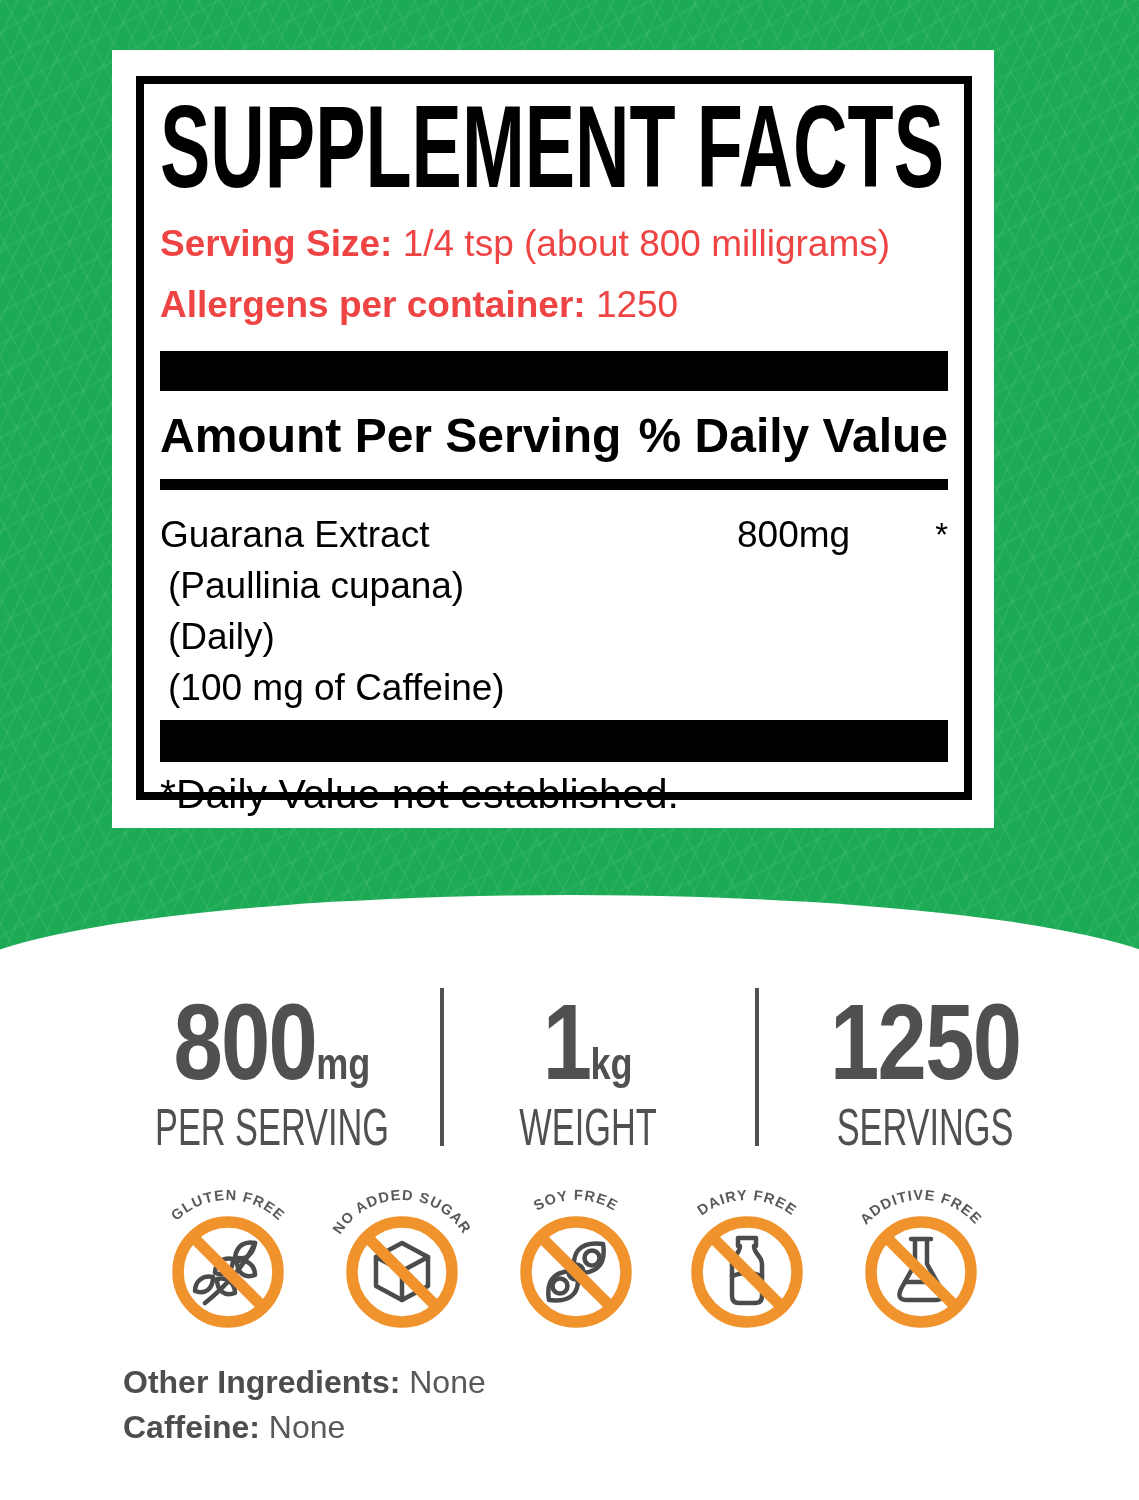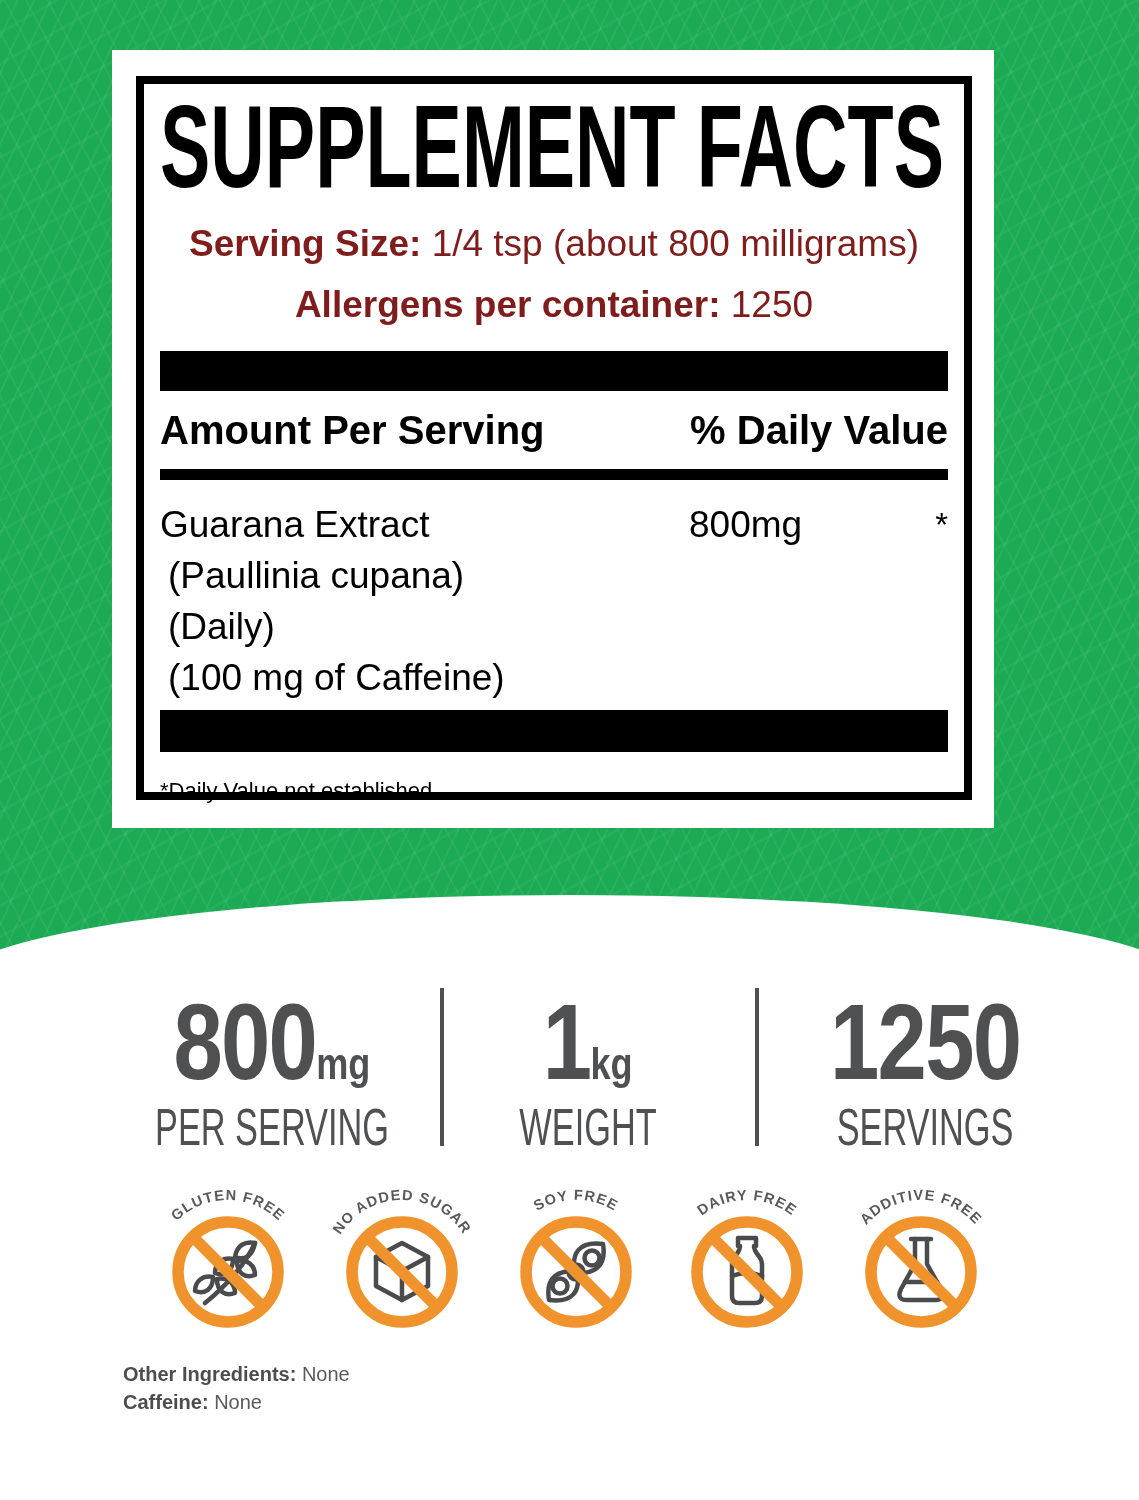--- a/index.html
+++ b/index.html
@@ -31,33 +31,33 @@
   }
   .facts-border{
     height:100%;box-sizing:border-box;border:8px solid #000;
     padding:0 16px;color:#000;
   }
   .title-svg{display:block;margin-top:17px;}
   .title-svg text{
     font-family:"Liberation Sans", sans-serif;font-weight:bold;
     font-size:116px;fill:#000;
   }
-  .fact-line{font-size:37px;line-height:1.0;margin-top:24px;color:#7f1d1d;text-align:center;}
+  .fact-line{font-size:37px;line-height:1.0;margin-top:24px;color:#ef4444;}
   .fact-line .b{font-weight:bold;}
   .black-bar{height:40px;background:#000;margin-top:28px;}
-  .cols-header{display:flex;justify-content:space-between;font-weight:bold;font-size:40px;margin-top:17px;}
+  .cols-header{display:flex;justify-content:space-between;font-weight:bold;font-size:48px;margin-top:17px;}
   .thin-rule{height:11px;background:#000;margin-top:16px;}
-  .ing-row{display:flex;font-size:37px;margin-top:26px;line-height:1.0;}
+  .ing-row{display:flex;font-size:37px;margin-top:26px;line-height:1.0;gap:48px;}
   .ing-name{width:529px;}
   .ing-amount{flex:1;text-align:left;}
   .ing-dv{margin-left:auto;font-size:33px;padding-top:2px;}
   .ing-detail{font-size:37px;line-height:1.0;margin-top:14px;padding-left:8px;}
   .ing-detail.italic{}
   .black-bar2{height:42px;background:#000;margin-top:14px;}
-  .footnote{font-size:22px;margin-top:26px;}
+  .footnote{font-size:41px;margin-top:9px;}
   
   .stat{
     position:absolute;top:998px;transform:translateX(-50%);
     text-align:center;color:#4f5052;white-space:nowrap;
   }
   .stat-number{
     display:inline-block;transform:scaleX(0.82);transform-origin:center;
     font-weight:bold;font-size:108px;line-height:0.82;letter-spacing:-2px;
   }
   .stat-unit{font-size:44px;font-weight:bold;letter-spacing:0;}
@@ -69,21 +69,21 @@
   .stat-divider{
     position:absolute;top:988px;width:4px;height:158px;background:#4f5052;
   }
   
   .badge{position:absolute;top:1177px;}
   .badge text{
     font-family:"Liberation Sans", sans-serif;font-weight:bold;font-size:14.5px;
     fill:#58595b;letter-spacing:1.1px;
   }
   
-  .footer-lines{position:absolute;left:123px;top:1360px;font-size:20px;color:#58595b;line-height:1.42;}
+  .footer-lines{position:absolute;left:123px;top:1360px;font-size:32px;color:#58595b;line-height:1.42;}
   .footer-lines .b{font-weight:bold;color:#4d4d4f;}
 </style>
 </head>
 <body>
 
 <div class="hero"></div>
 <div class="hero-curve"></div>
 <div class="white-lower"></div>
 
 <div class="facts-panel">

